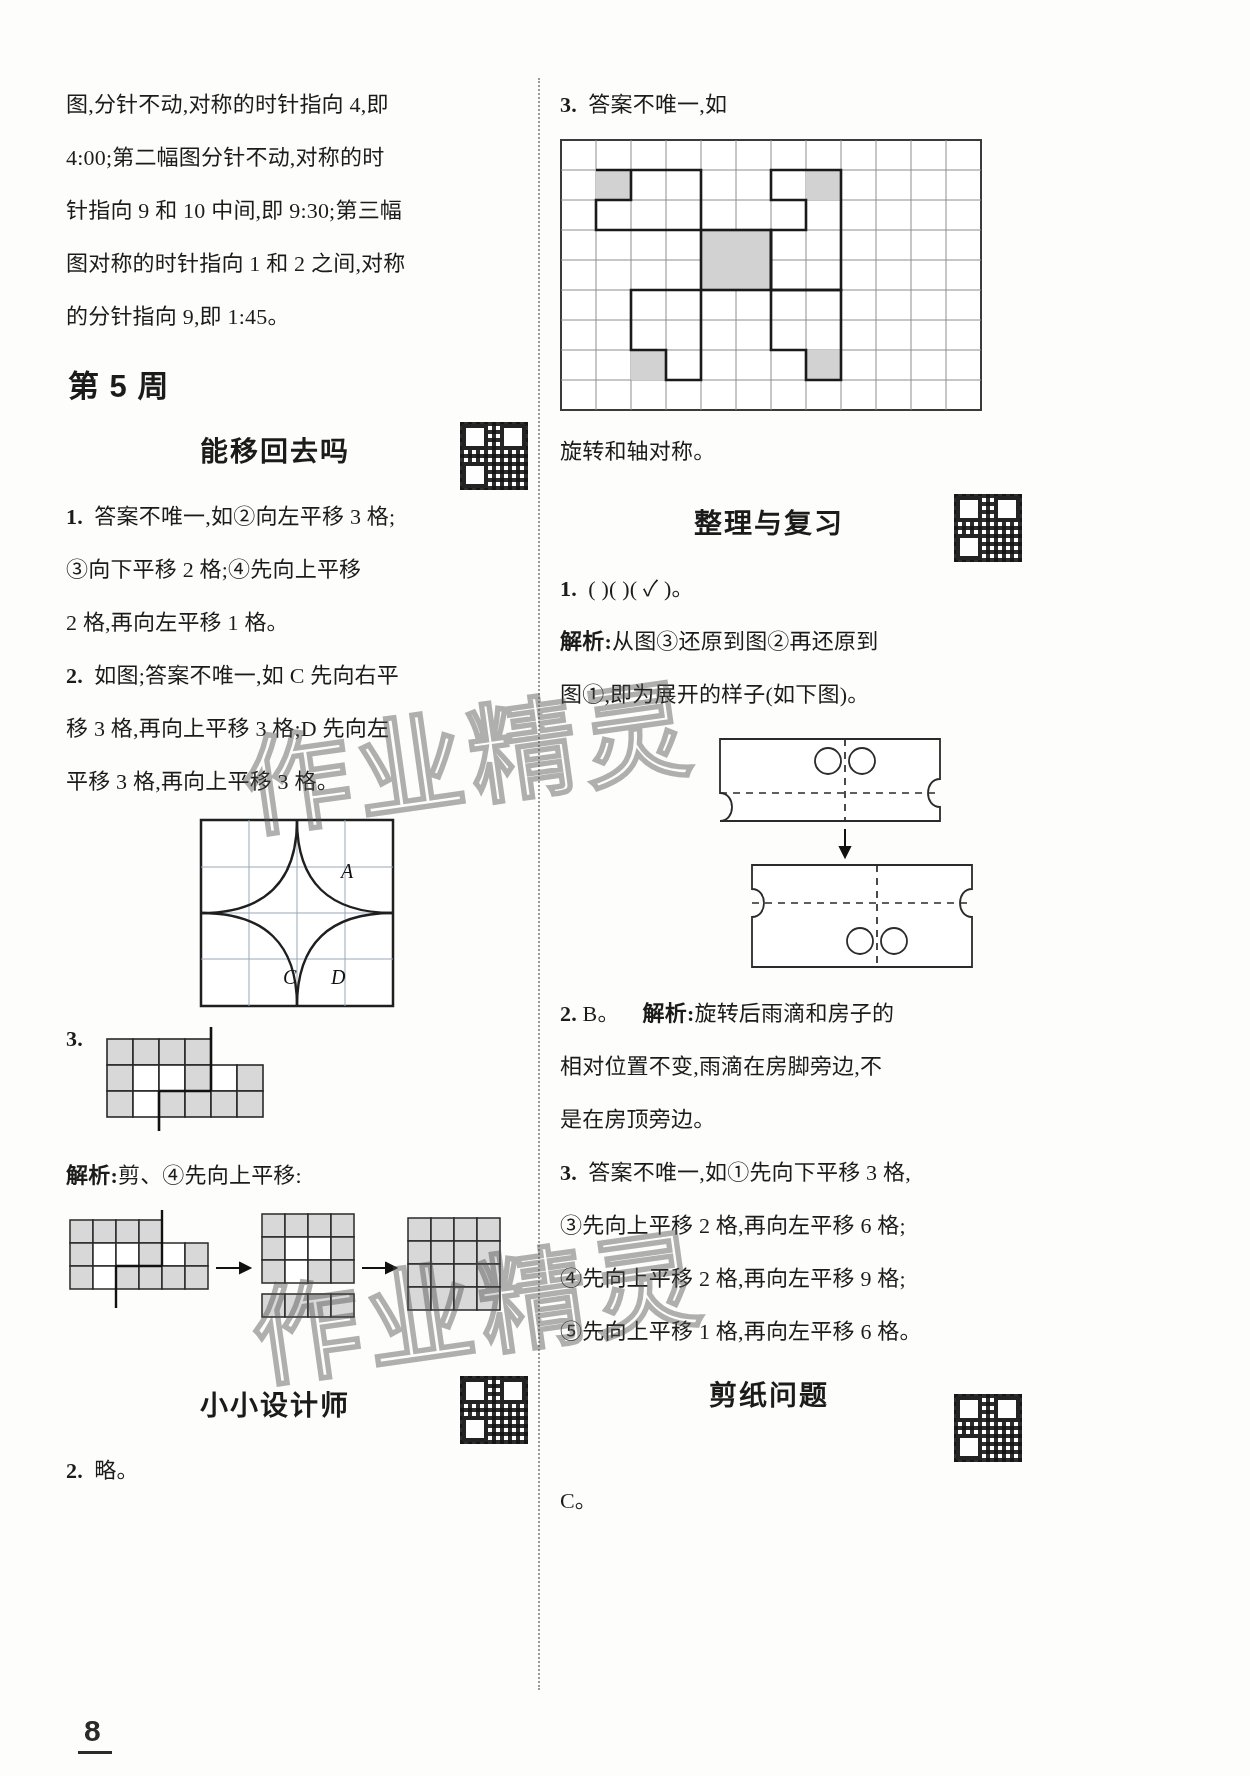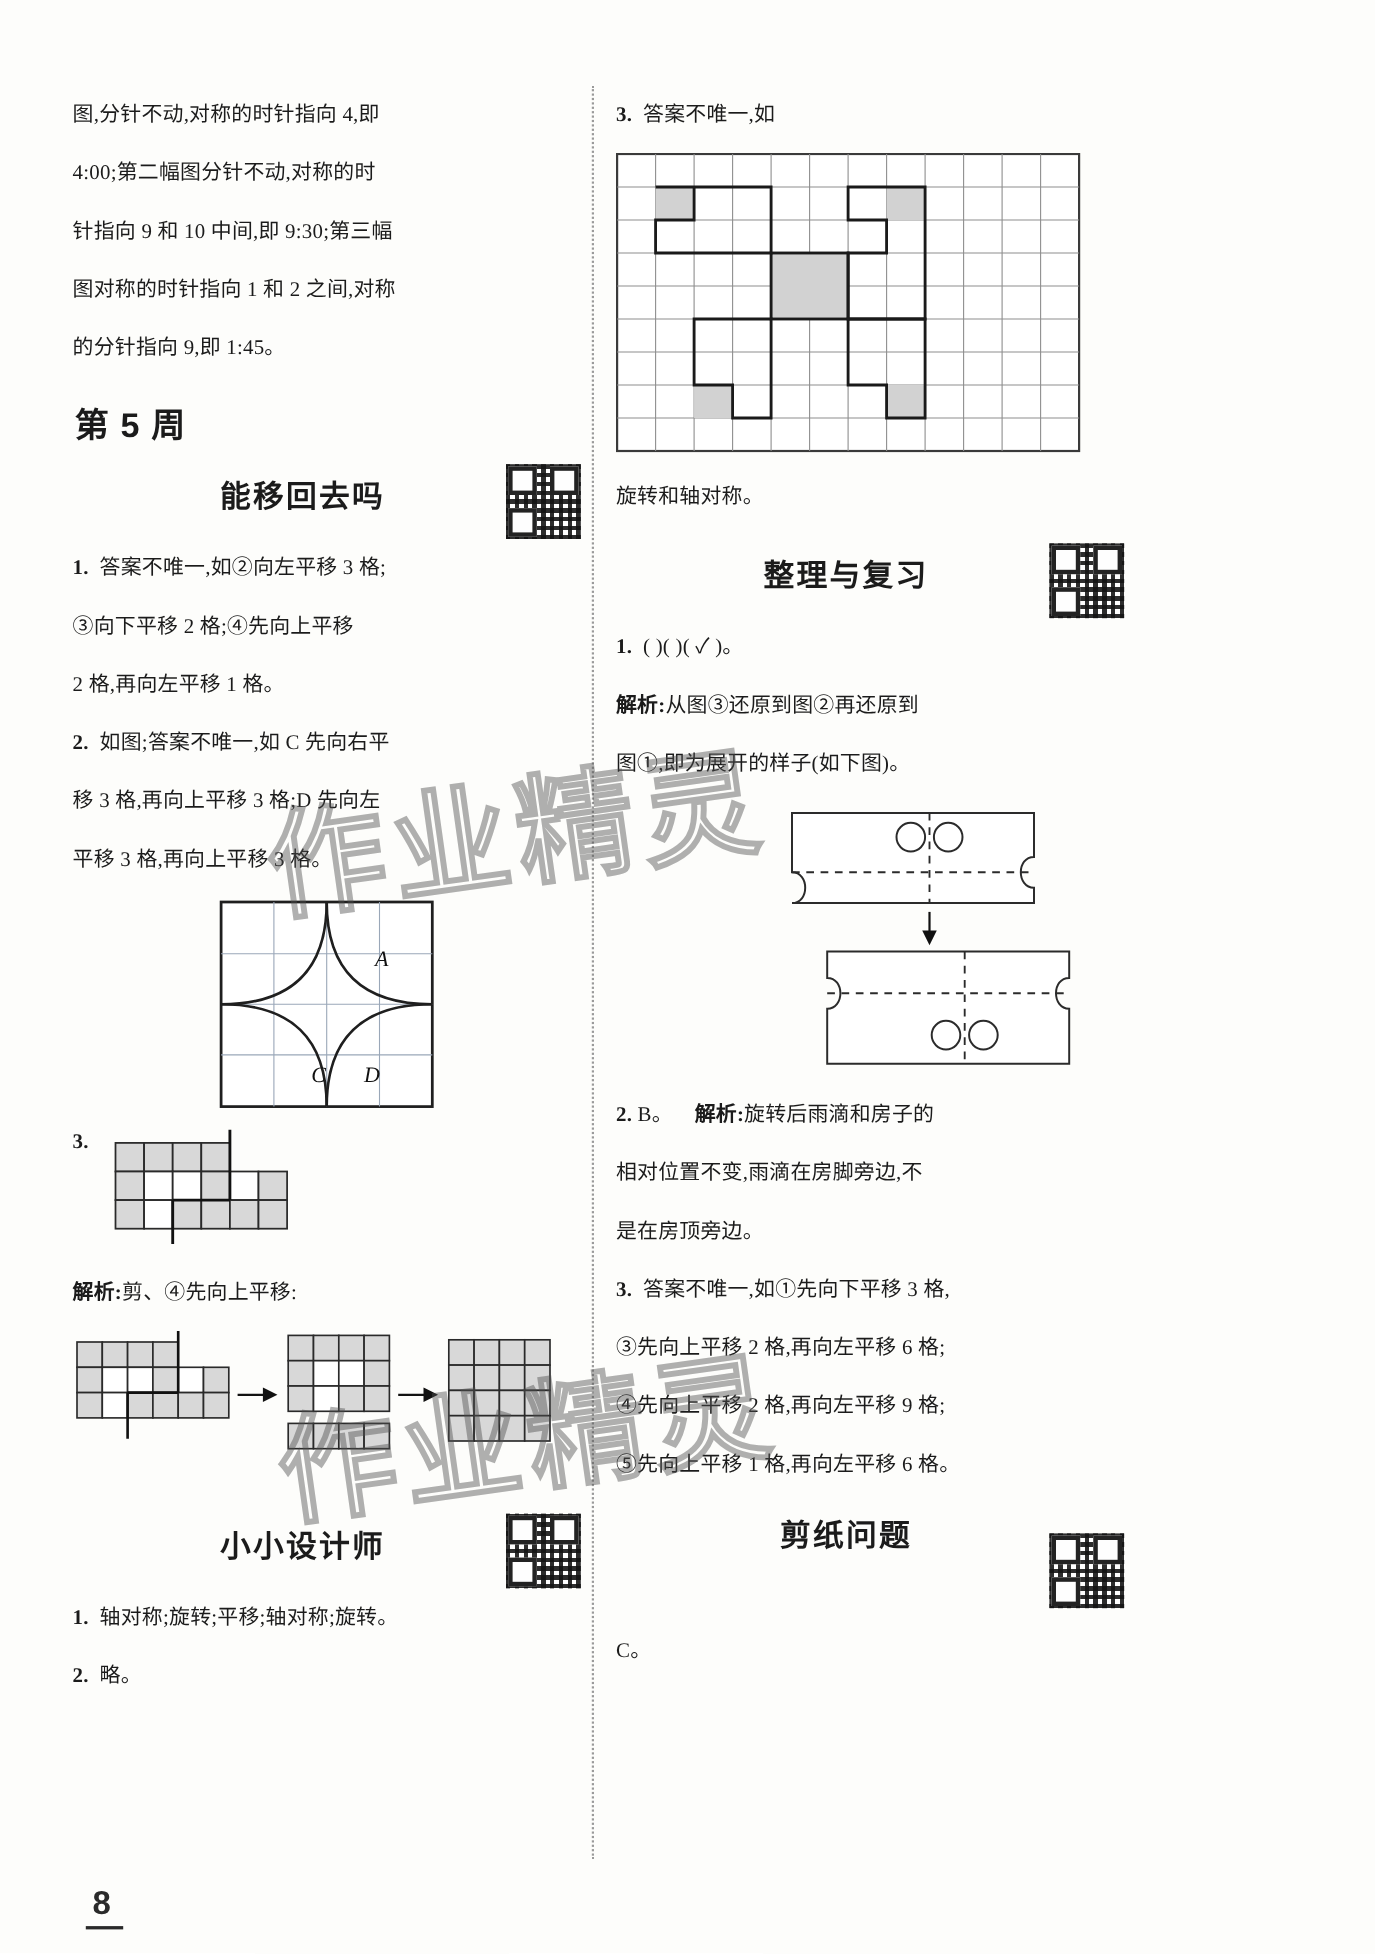--- a/index.html
+++ b/index.html
@@ -51,21 +51,21 @@
   .col {
     position: absolute;
     top: 78px;
     width: 462px;
   }
   .col-left  { left: 66px; }
   .col-right { left: 560px; }
 
   
   .line {
-    font-size: 19px;
+    font-size: 22px;
     line-height: 53px;
     letter-spacing: 0.2px;
     white-space: nowrap;
   }
   .para { margin: 0; }
   .num {
     font-family: "Liberation Serif", serif;
     font-weight: 700;
   }
   .lat {
@@ -339,24 +339,20 @@
       </svg>
     </div>
 
     <div class="sec-row">
       <div class="sec-title">小小设计师</div>
       <div class="qr">
           <i></i>
         </div>
     </div>
 
-    <p class="line para">
-      <span class="num">1.</span>
-      &nbsp;<span>轴对称;旋转;平移;轴对称;旋转。</span>
-    </p>
     <p class="line para">
       <span class="num">2.</span>
       &nbsp;<span>略。</span>
     </p>
   </div>
 
   <div class="col col-right">
 
     <p class="line para">
       <span class="num">3.</span>

